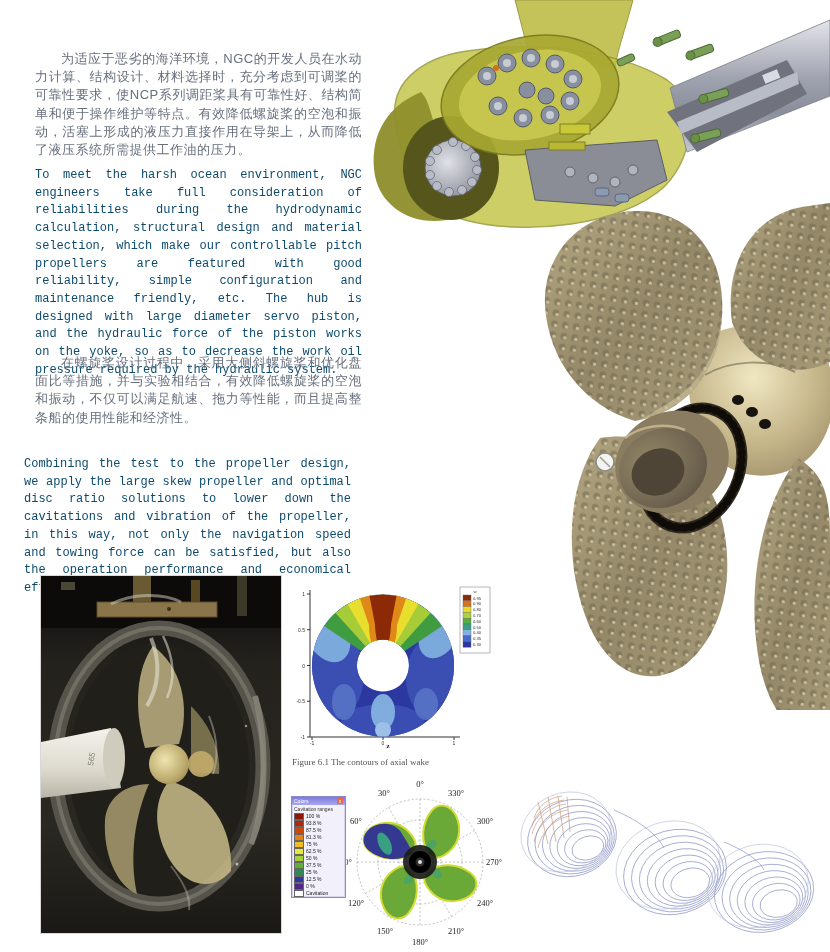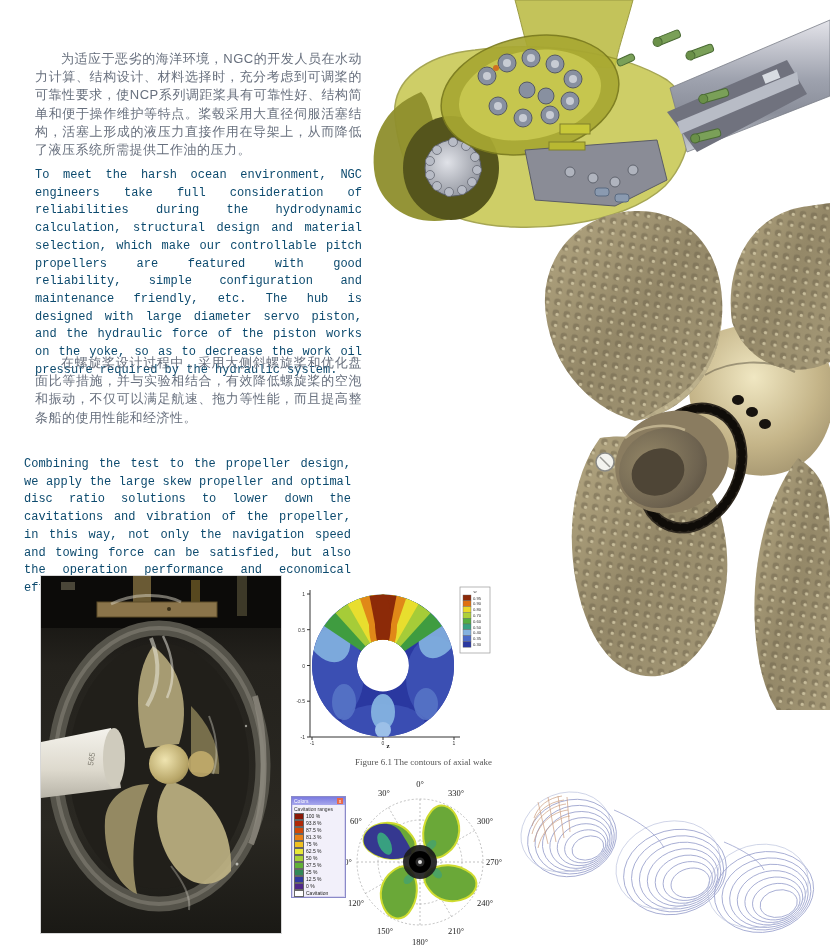--- a/index.html
+++ b/index.html
@@ -12,42 +12,42 @@
        color:#0c4a6e;text-align:justify;margin:0;}
   #cn1{position:absolute;left:35px;top:50px;width:327px;}
   #en1{position:absolute;left:35px;top:167px;width:327px;}
   #cn2{position:absolute;left:35px;top:354px;width:327px;}
   #en2{position:absolute;left:24px;top:456px;width:327px;}
   
   #fig-hub{left:365px;top:0;width:465px;height:235px;}
   #fig-prop{left:500px;top:200px;width:330px;height:510px;}
   #fig-cav{left:40px;top:575px;width:240px;height:357px;border:1px solid #d8d8d8;background:#15130f;}
   #fig-contour{left:292px;top:582px;width:200px;height:192px;}
-  #contour-caption{display:block;text-align:right;font-size:9px;color:#555;margin-top:5px;
+  #contour-caption{display:block;text-align:left;font-size:9px;color:#555;margin-top:5px;
                    font-family:"Liberation Serif",serif;}
   #fig-polar{left:288px;top:778px;width:215px;height:174px;}
   #fig-helix{left:512px;top:770px;width:318px;height:182px;}
   
   #polar-legend{position:absolute;left:3px;top:18px;width:53px;background:#f2f0fa;
                 border:1px solid #8a8ac8;box-shadow:0 0 0 1px #d8d4f0 inset;
                 font-family:"Liberation Sans",sans-serif;}
   #polar-legend .titlebar{height:8px;background:linear-gradient(#7a7ae0,#a8a8ec);
                 display:flex;align-items:center;justify-content:space-between;padding:0 2px;}
   #polar-legend .titlebar .t{font-size:5px;color:#fff;line-height:8px;}
   #polar-legend .xbox{width:6px;height:6px;background:#e86848;color:#fff;font-size:5px;
                 line-height:6px;text-align:center;}
   #polar-legend .hdr{font-size:5px;color:#333;padding:1px 2px;line-height:6px;}
   .leg-row{display:flex;align-items:center;gap:2px;height:7px;padding:0 2px;}
   .leg-sw{width:8px;height:5px;border:.5px solid #666;flex:0 0 auto;}
   .leg-lab{font-size:5px;color:#222;line-height:7px;white-space:nowrap;}
 </style>
 </head>
 <body>
 
-<p id="cn1" class="cn">为适应于恶劣的海洋环境，NGC的开发人员在水动力计算、结构设计、材料选择时，充分考虑到可调桨的可靠性要求，使NCP系列调距桨具有可靠性好、结构简单和便于操作维护等特点。桨毂采用大直径伺服活塞结构，活塞上形成的液压力直接作用在导架上，从而降低了液压系统所需提供工作油的压力。</p>
+<p id="cn1" class="cn">为适应于恶劣的海洋环境，NGC的开发人员在水动力计算、结构设计、材料选择时，充分考虑到可调桨的可靠性要求，使NCP系列调距桨具有可靠性好、结构简单和便于操作维护等特点。有效降低螺旋桨的空泡和振动，活塞上形成的液压力直接作用在导架上，从而降低了液压系统所需提供工作油的压力。</p>
 <p id="en1" class="en">To meet the harsh ocean environment, NGC engineers take full consideration of reliabilities during the hydrodynamic calculation, structural design and material selection, which make our controllable pitch propellers are featured with good reliability, simple configuration and maintenance friendly, etc. The hub is designed with large diameter servo piston, and the hydraulic force of the piston works on the yoke, so as to decrease the work oil pressure required by the hydraulic system.</p>
 <p id="cn2" class="cn">在螺旋桨设计过程中，采用大侧斜螺旋桨和优化盘面比等措施，并与实验相结合，有效降低螺旋桨的空泡和振动，不仅可以满足航速、拖力等性能，而且提高整条船的使用性能和经济性。</p>
 <p id="en2" class="en">Combining the test to the propeller design, we apply the large skew propeller and optimal disc ratio solutions to lower down the cavitations and vibration of the propeller, in this way, not only the navigation speed and towing force can be satisfied, but also the operation performance and economical efficiency of the ship is improved.</p>
 
 <div id="fig-hub" class="abs">
 <svg width="465" height="235" viewBox="0 0 465 235">
   <defs>
     <linearGradient id="shg" x1="0" y1="0" x2="0" y2="1">
       <stop offset="0" stop-color="#e4e4ea"></stop>
           <stop offset=".45" stop-color="#9ea2ae"></stop>

